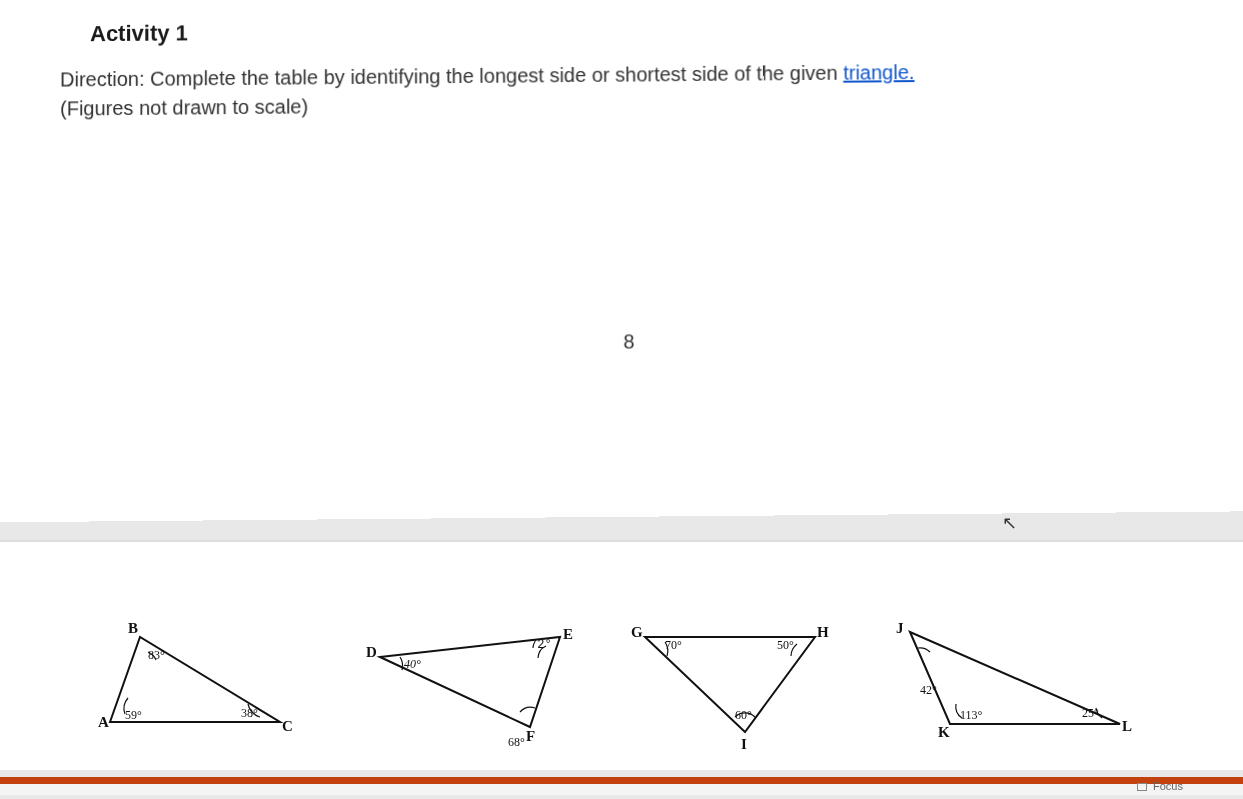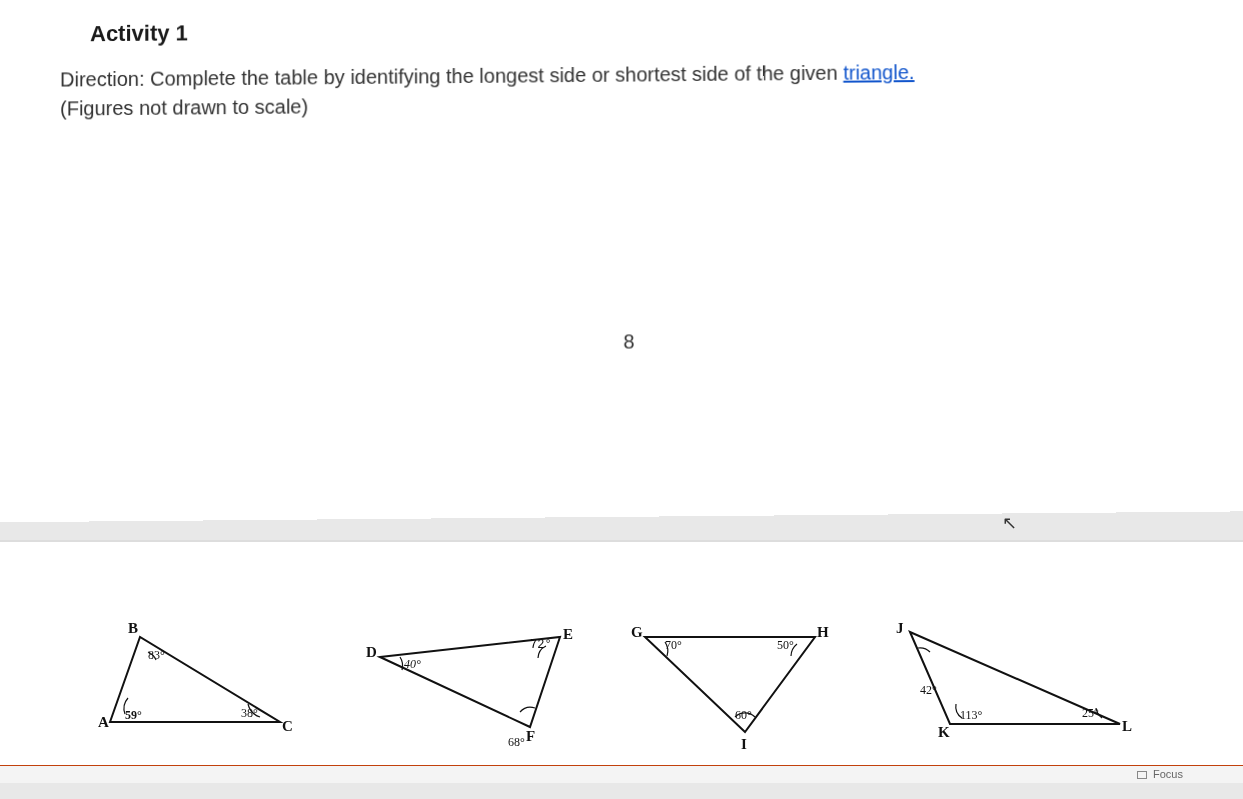--- a/index.html
+++ b/index.html
@@ -114,24 +114,24 @@
     color:#111;
   }
   .a-label {
     position:absolute;
     font-size:12px;
     color:#111;
   }
   svg { overflow:visible; }
   .status {
     position:absolute;
-    bottom:16px; left:0; right:0;
+    bottom:4px; left:0; right:0;
     height:18px;
     background:#f4f4f4;
-    border-top:1px solid #c2410c;
+    border-top:7px solid #c2410c;
     margin-top:44px;
   }
   .focus-btn {
     position:absolute;
     right:60px;
     bottom:3px;
     font-size:11px;
     color:#666;
   }
 </style>
@@ -173,21 +173,21 @@
     <div class="tri-wrap" style="left:0px; top:0px; width:240px; height:120px;">
       <svg width="240" height="120">
         <polygon points="40,100 70,15 210,100" fill="none" stroke="#111" stroke-width="2"></polygon>
         <path d="M55,92 A16,16 0 0 1 58,76" fill="none" stroke="#111" stroke-width="1.2"></path>
         <path d="M78,30 A14,14 0 0 1 86,38" fill="none" stroke="#111" stroke-width="1.2"></path>
         <path d="M190,95 A18,18 0 0 1 178,82" fill="none" stroke="#111" stroke-width="1.2"></path>
       </svg>
       <span class="v-label" style="left:28px; top:92px;">A</span>
       <span class="v-label" style="left:58px; top:-2px;">B</span>
       <span class="v-label" style="left:212px; top:96px;">C</span>
-      <span class="a-label" style="left:55px; top:86px;font-weight:bold;">59°</span>
+      <span class="a-label" style="left:55px; top:86px;">59°</span>
       <span class="a-label" style="left:78px; top:26px;">83°</span>
       <span class="a-label" style="left:171px; top:84px;">38°</span>
     </div>
 
     <div class="tri-wrap" style="left:290px; top:0px; width:240px; height:120px;">
       <svg width="240" height="120">
         <polygon points="20,35 200,15 170,105" fill="none" stroke="#111" stroke-width="2"></polygon>
         <path d="M40,35 A16,16 0 0 1 42,48" fill="none" stroke="#111" stroke-width="1.2"></path>
         <path d="M186,24 A14,14 0 0 0 178,36" fill="none" stroke="#111" stroke-width="1.2"></path>
         <path d="M160,90 A14,14 0 0 1 175,86" fill="none" stroke="#111" stroke-width="1.2"></path>

